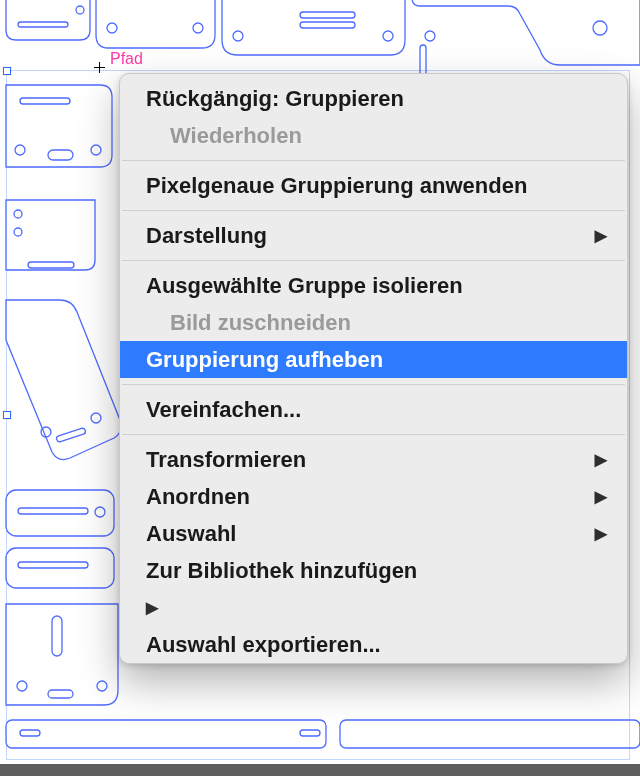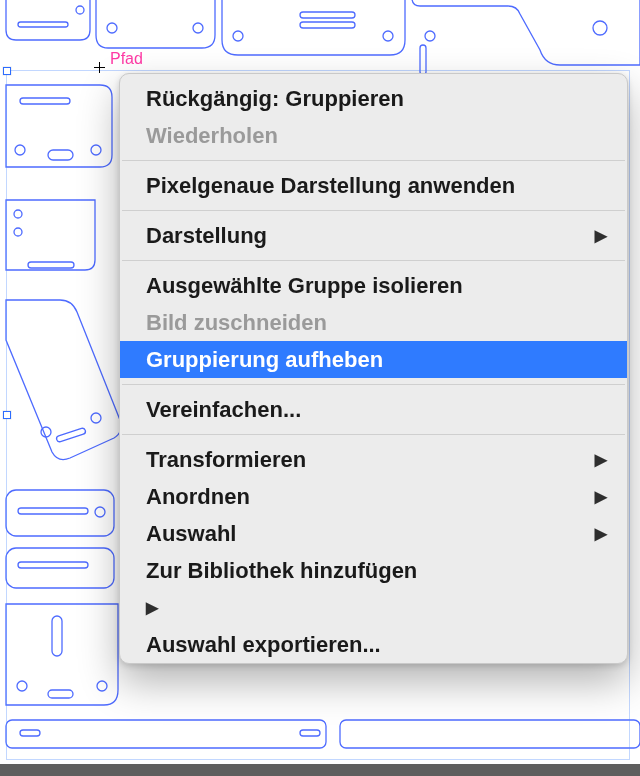--- a/index.html
+++ b/index.html
@@ -99,21 +99,21 @@
     align-items: center;
     justify-content: space-between;
     height: 37px;
     padding: 0 26px 0 26px;
     font-size: 22px;
     color: #1a1a1a;
     cursor: default;
     user-select: none;
     white-space: nowrap;
   }
-  .menu-item.disabled { color: #9a9a9a; }
+  .menu-item.disabled { color: #9a9a9a; margin-left: 24px; }
   .menu-item.highlight {
     background: #2f7bff;
     color: #ffffff;
     text-align: right;
   }
   .menu-item .arrow {
     font-size: 16px;
     line-height: 1;
     color: inherit;
     opacity: 0.9;
@@ -199,21 +199,21 @@
 
 <div class="context-menu" id="ctx">
     <div class="menu-item">
       <span>Rückgängig: Gruppieren</span>
     </div>
     <div class="menu-item disabled">
       <span>Wiederholen</span>
     </div>
     <div class="menu-sep"></div>
     <div class="menu-item">
-      <span>Pixelgenaue Darstellung anwenden</span>
+      <span>Pixelgenaue Gruppierung anwenden</span>
     </div>
     <div class="menu-sep"></div>
     <div class="menu-item">
       <span>Darstellung</span>
       <span class="arrow">▶</span>
     </div>
     <div class="menu-sep"></div>
     <div class="menu-item">
       <span>Ausgewählte Gruppe isolieren</span>
     </div>

